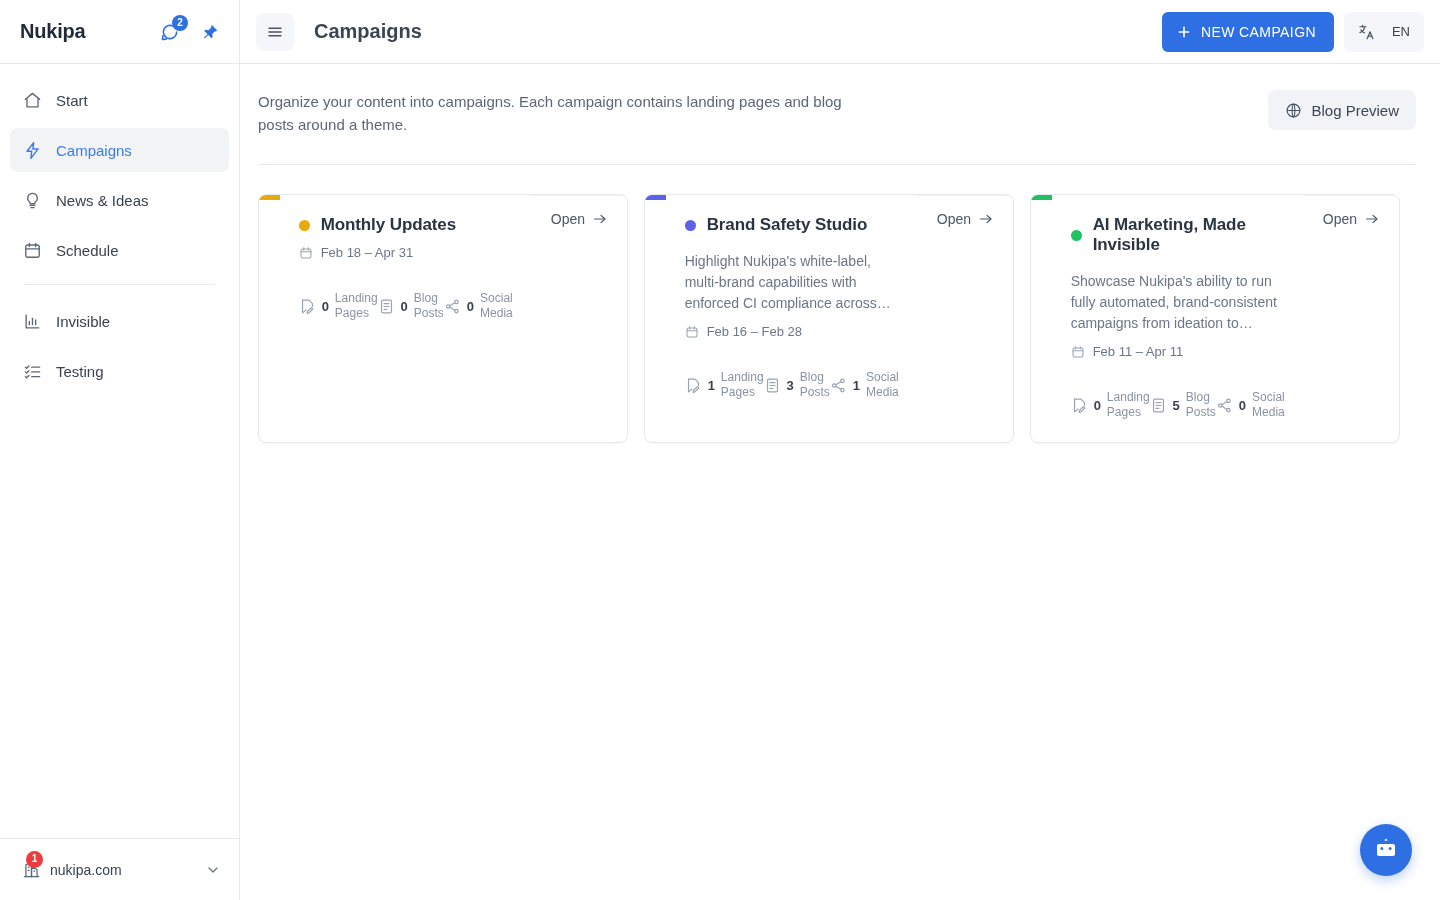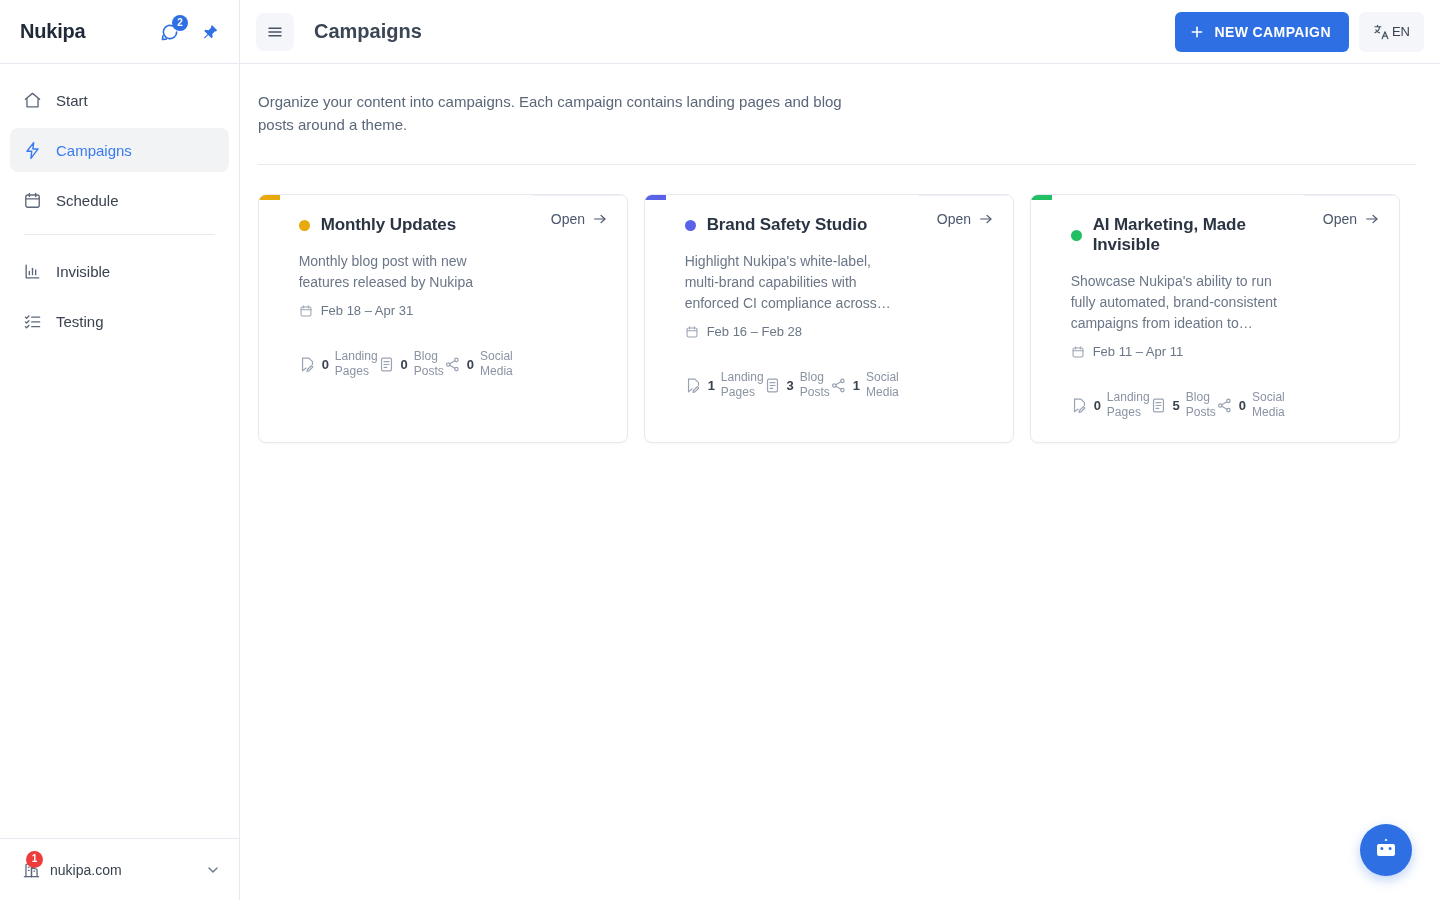--- a/index.html
+++ b/index.html
@@ -86,28 +86,28 @@
     width: 38px; height: 38px; border-radius: 8px;
     background: #F4F6F9; border: none; cursor: pointer;
     display: flex; align-items: center; justify-content: center;
     margin-right: 20px;
   }
   .page-title { font-size: 20px; color: #3B4654; flex: 1; }
   .topbar-actions { display: flex; align-items: center; gap: 10px; }
   .btn-primary {
     background: #2F6FE4; color: #fff; border: none; cursor: pointer;
     height: 40px; border-radius: 6px; padding: 0 18px 0 14px;
-    font-size: 14px; font-weight: bold; letter-spacing: 0.4px;
+    font-size: 14px; font-weight: normal; letter-spacing: 0.4px;
     display: flex; align-items: center; gap: 9px;
     font-family: "Liberation Sans", sans-serif;
   }
   .btn-soft {
     background: #F4F6F9; color: #39424E; border: none; cursor: pointer;
     height: 40px; border-radius: 6px; padding: 0 14px;
-    font-size: 13px; display: flex; align-items: center; gap: 1px;
+    font-size: 13px; display: flex; align-items: center; gap: 16px;
     font-family: "Liberation Sans", sans-serif;
   }
 
   .content { flex: 1; padding: 26px 24px 0 18px; overflow: hidden; }
   .intro-row { display: flex; align-items: flex-start; justify-content: space-between; gap: 20px; }
   .intro-text {
     font-size: 15px; color: #5B6779; line-height: 23px; max-width: 610px;
     padding-left: 0px;
   }
   .btn-preview {
@@ -199,20 +199,30 @@
 
       <div class="nav-item active">
         <span class="nav-ico">
           <svg width="19" height="19" viewBox="0 0 24 24" fill="none" stroke="#3B7BF0" stroke-width="1.8" stroke-linecap="round" stroke-linejoin="round">
             <path d="M13.5 2 5 13h6l-1 9 9-12h-6.5z"></path>
           </svg>
         </span>
         <span>Campaigns</span>
       </div>
 
+      <div class="nav-item">
+        <span class="nav-ico">
+          <svg width="19" height="19" viewBox="0 0 24 24" fill="none" stroke="#5B6779" stroke-width="1.7" stroke-linecap="round" stroke-linejoin="round">
+            <path d="M9 18h6"></path>
+              <path d="M10 21h4"></path>
+            <path d="M12 3a6 6 0 0 0-3.5 10.9c.4.3.5.7.5 1.1v1h6v-1c0-.4.1-.8.5-1.1A6 6 0 0 0 12 3z"></path>
+          </svg>
+        </span>
+        <span>News &amp; Ideas</span>
+      </div>
 
       <div class="nav-item">
         <span class="nav-ico">
           <svg width="19" height="19" viewBox="0 0 24 24" fill="none" stroke="#5B6779" stroke-width="1.7" stroke-linecap="round" stroke-linejoin="round">
             <rect x="3.5" y="5" width="17" height="15.5" rx="2.5"></rect>
             <path d="M3.5 10h17"></path>
               <path d="M8 3v4"></path>
               <path d="M16 3v4"></path>
           </svg>
         </span>
@@ -305,34 +315,44 @@
           </span>
           <span>EN</span>
         </button>
       </div>
     </header>
 
     <div class="content">
 
       <div class="intro-row">
         <p class="intro-text">Organize your content into campaigns. Each campaign contains landing pages and blog posts around a theme.</p>
+        <button class="btn-preview">
+          <span>
+            <svg width="17" height="17" viewBox="0 0 24 24" fill="none" stroke="#4A5564" stroke-width="1.6" stroke-linecap="round" stroke-linejoin="round">
+              <circle cx="12" cy="12" r="9"></circle>
+                <path d="M3 12h18"></path>
+              <path d="M12 3c2.6 2.6 2.6 15.4 0 18"></path>
+                <path d="M12 3c-2.6 2.6-2.6 15.4 0 18"></path>
+            </svg>
+          </span>
+          <span>Blog Preview</span>
+        </button>
       </div>
 
       <div class="divider"></div>
 
       <div class="cards">
 
         <article class="card">
           <div class="card-stripe" style="background:#E8A90C"></div>
           <div class="card-body">
             <div class="card-title-row">
               <span class="dot" style="background:#E8A90C"></span>
               <h2 class="card-title">Monthly Updates</h2>
             </div>
-            <p class="card-desc">Monthly blog post with new features released by Nukipa</p>
             <div class="card-dates">
               <span>
                 <svg width="14" height="14" viewBox="0 0 24 24" fill="none" stroke="#9AA3B2" stroke-width="1.8" stroke-linecap="round" stroke-linejoin="round">
                   <rect x="3.5" y="5" width="17" height="15.5" rx="2.5"></rect>
                     <path d="M3.5 10h17"></path>
                     <path d="M8 3v4"></path>
                     <path d="M16 3v4"></path>
                 </svg>
               </span>
               <span>Feb 18 – Apr 31</span>

